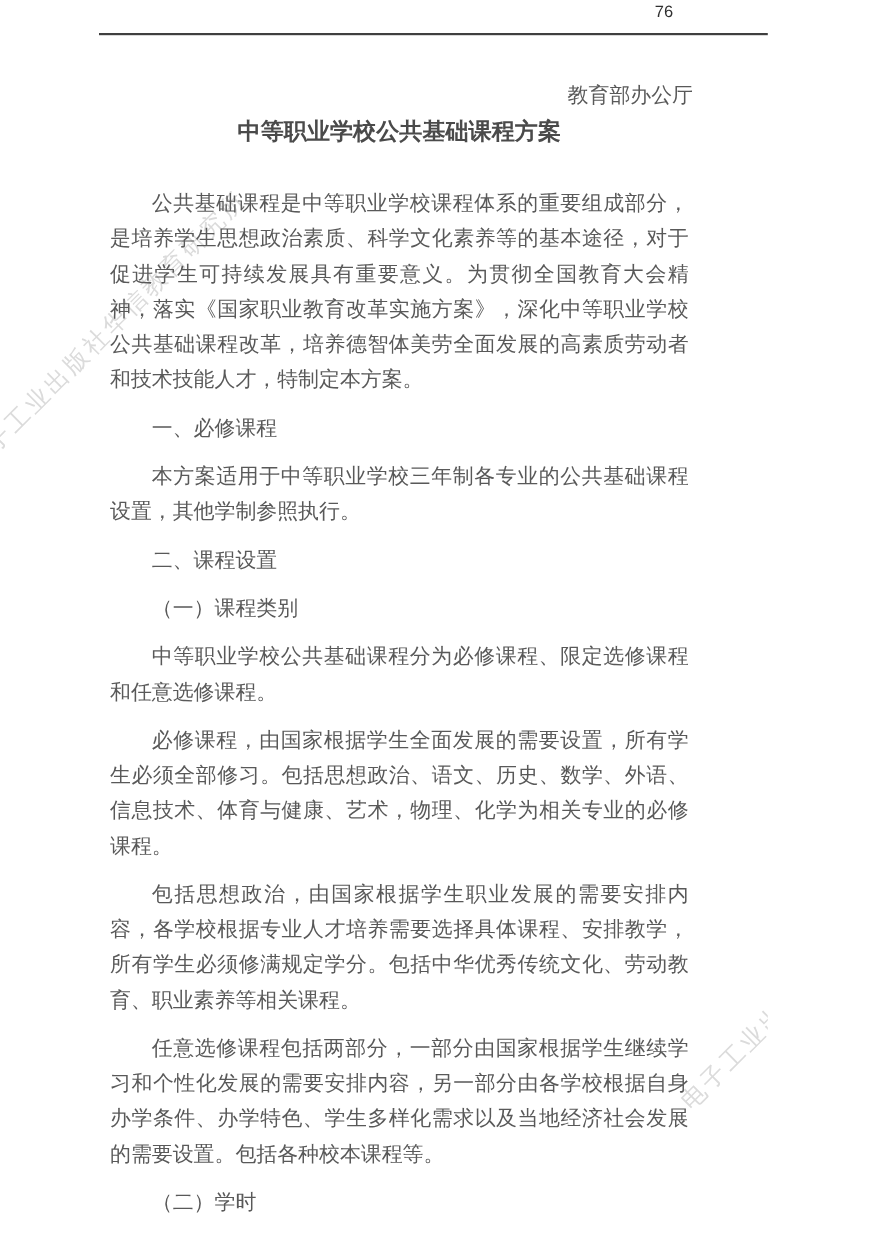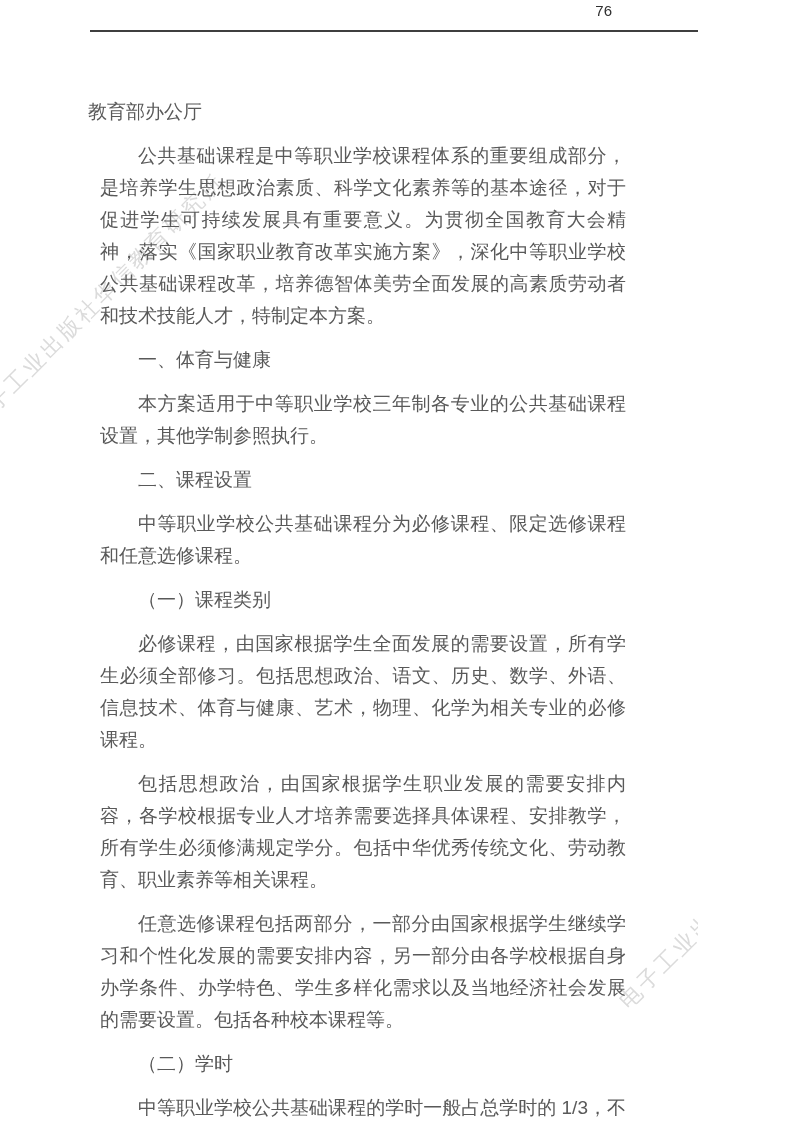--- a/index.html
+++ b/index.html
@@ -44,21 +44,22 @@
     position: absolute;
     left: 88px;
     right: 60px;
     top: 0;
     z-index: 1;
     color: #595959;
     font-size: 19px;
     line-height: 32px;
   }
   .signature {
-    margin-top: 96px;
+    margin-top: 72px;
+    text-align: right;
     padding-right: 8px;
   }
   .doc-title {
     margin: 0 0 34px 0;
     text-align: center;
     font-size: 21px;
     font-weight: bold;
     color: #4a4a4a;
     line-height: 32px;
   }
@@ -77,27 +78,28 @@
   <div class="header-rule"></div>
 
   <div class="watermark wm-left">电子工业出版社华信教育研究所</div>
   <div class="watermark wm-right">电子工业出版社华信教育研究所</div>
 
   <div class="content">
     <div class="signature">
       <div>教育部办公厅</div>
     </div>
 
+    <h1 class="doc-title">中等职业学校公共基础课程方案</h1>
 
     <p class="para">公共基础课程是中等职业学校课程体系的重要组成部分，是培养学生思想政治素质、科学文化素养等的基本途径，对于促进学生可持续发展具有重要意义。为贯彻全国教育大会精神，落实《国家职业教育改革实施方案》，深化中等职业学校公共基础课程改革，培养德智体美劳全面发展的高素质劳动者和技术技能人才，特制定本方案。</p>
-    <p class="para">一、体育与健康</p>
+    <p class="para">一、必修课程</p>
     <p class="para">本方案适用于中等职业学校三年制各专业的公共基础课程设置，其他学制参照执行。</p>
     <p class="para">二、课程设置</p>
+    <p class="para">（一）课程类别</p>
     <p class="para">中等职业学校公共基础课程分为必修课程、限定选修课程和任意选修课程。</p>
-    <p class="para">（一）课程类别</p>
     <p class="para">必修课程，由国家根据学生全面发展的需要设置，所有学生必须全部修习。包括思想政治、语文、历史、数学、外语、信息技术、体育与健康、艺术，物理、化学为相关专业的必修课程。</p>
     <p class="para">包括思想政治，由国家根据学生职业发展的需要安排内容，各学校根据专业人才培养需要选择具体课程、安排教学，所有学生必须修满规定学分。包括中华优秀传统文化、劳动教育、职业素养等相关课程。</p>
     <p class="para">任意选修课程包括两部分，一部分由国家根据学生继续学习和个性化发展的需要安排内容，另一部分由各学校根据自身办学条件、办学特色、学生多样化需求以及当地经济社会发展的需要设置。包括各种校本课程等。</p>
     <p class="para">（二）学时</p>
     <p class="para">中等职业学校公共基础课程的学时一般占总学时的 1/3，不低于 1000 学时。原则上每学时按 45 分钟计，18 学时为 1 学分。各学校可根据专业人才培养需要在规定的范围内适当调整，但须保证学生修满规定学分。</p>
     <p class="para">（三）原则上每学时按</p>
   </div>
 
 </div>
 

